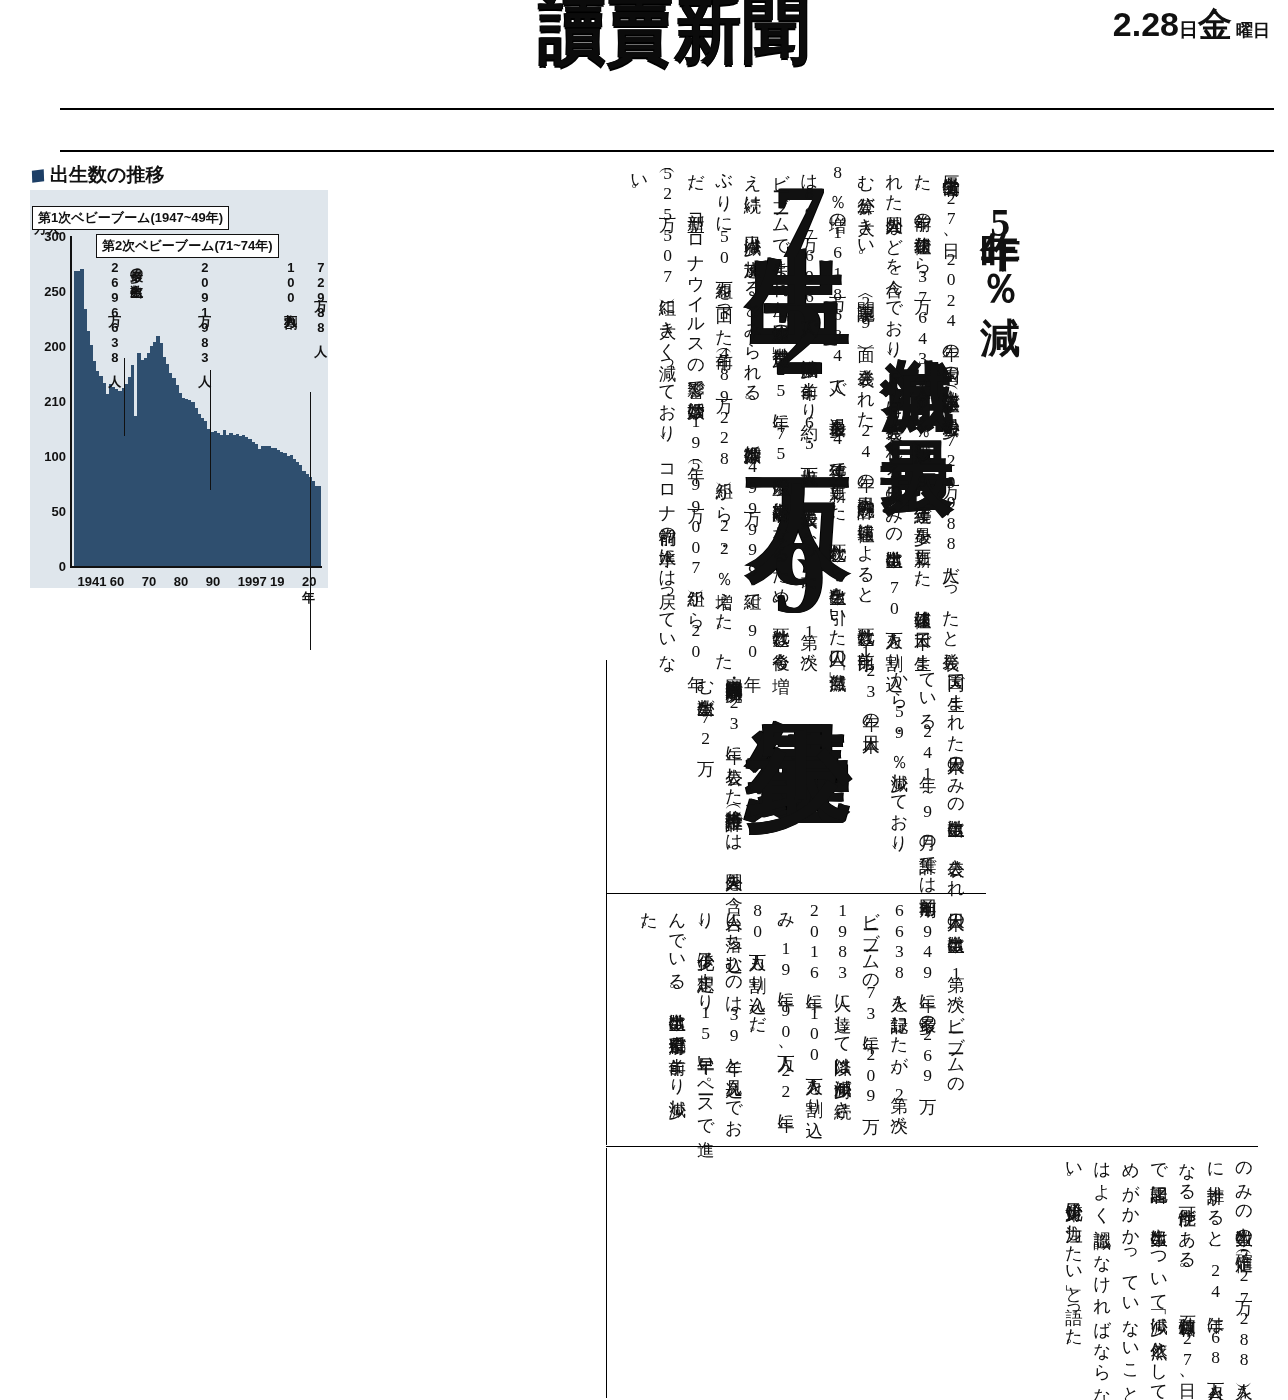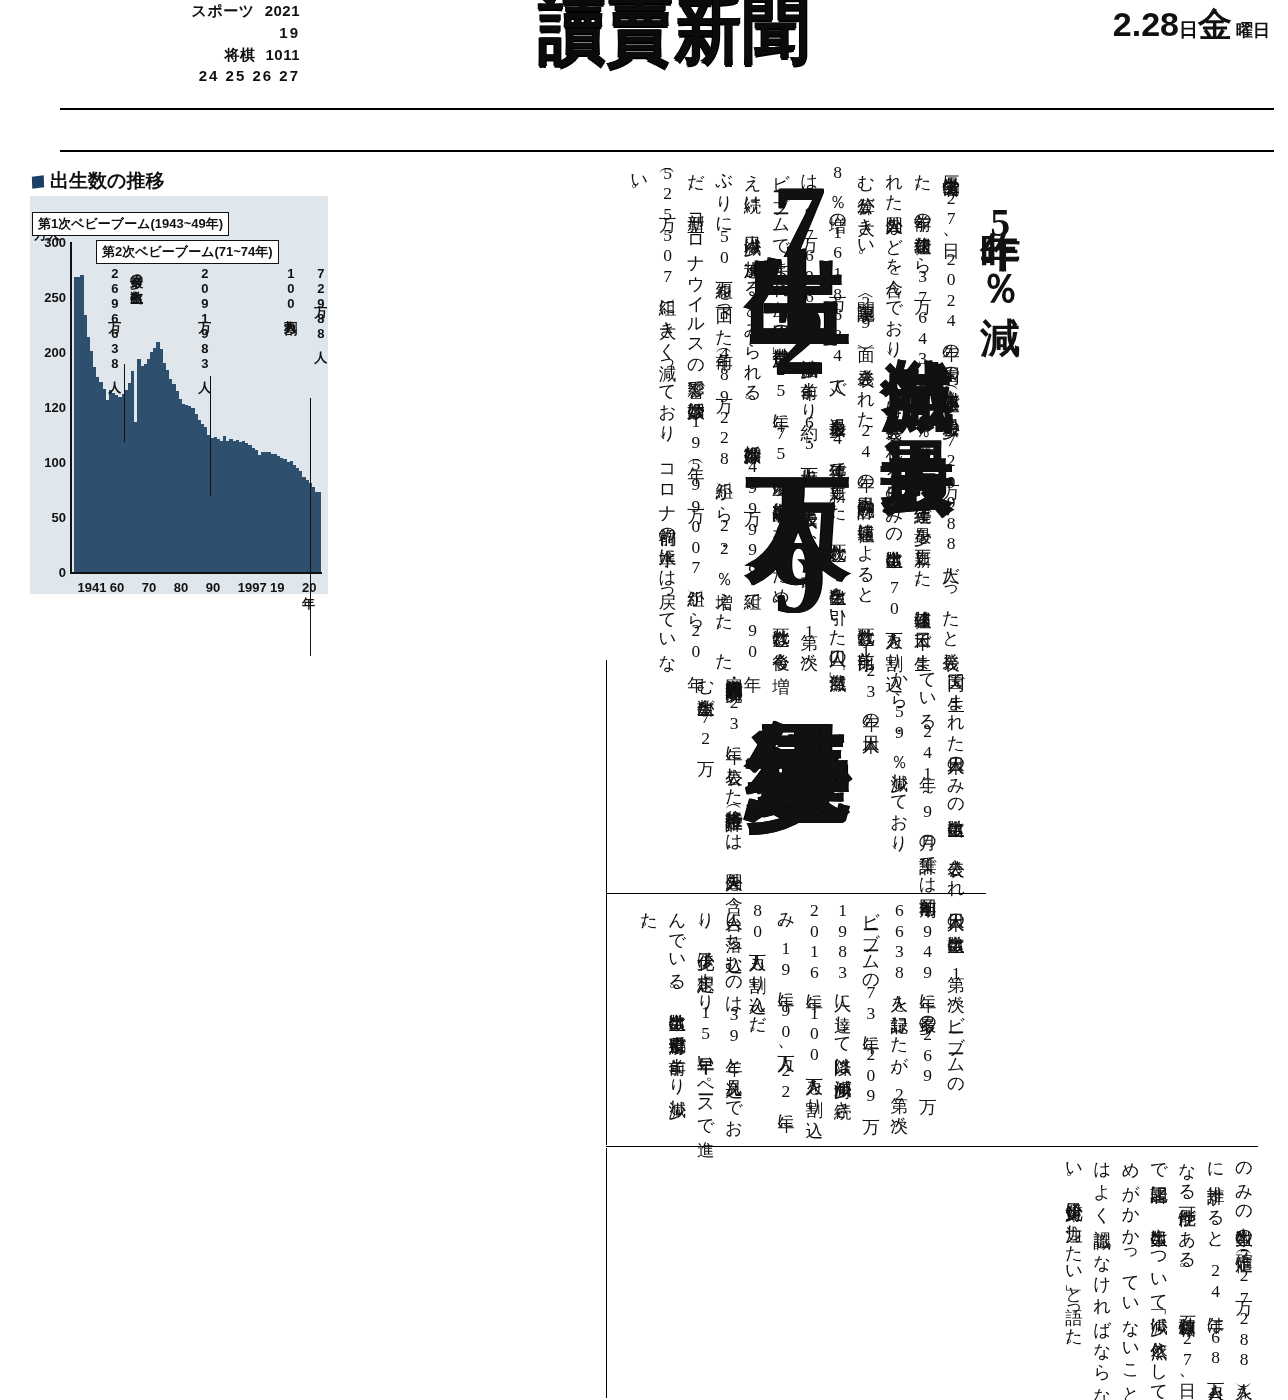--- a/index.html
+++ b/index.html
@@ -218,21 +218,21 @@
   }
   .div1 { left: 606px; top: 660px; height: 485px; }
   .div2 { left: 606px; top: 1148px; height: 250px; }
   .div-h1 { position:absolute; left: 606px; top: 1146px; width: 652px; border-top: 1.5px solid #000; }
   .div-h2 { position:absolute; left: 606px; top: 893px; width: 380px; border-top: 1.5px solid #000; }
 
   
   .chart-panel {
     position: absolute;
     left: 24px;
-    top: 168px;
+    top: 162px;
     width: 310px;
     height: 480px;
   }
   .chart-title {
     position: absolute;
     left: 8px;
     top: 0px;
     font-size: 19px;
     font-weight: bold;
     font-family: "Liberation Sans", "DejaVu Sans", sans-serif;
@@ -356,34 +356,20 @@
   }
   .ld1 { left: 100px; top: 196px; height: 78px; }
   .ld2 { left: 186px; top: 208px; height: 120px; }
   .ld3 { left: 286px; top: 230px; height: 258px; }
 </style>
 </head>
 <body>
 
 <div class="page">
 
-  <div class="index-block">
-    <div class="index-row">
-      <span class="lbl">スポーツ</span><span>2021</span>
-    </div>
-    <div class="index-row numbers-only">
-      <span>19</span>
-    </div>
-    <div class="index-row">
-      <span class="lbl">将棋</span><span>1011</span>
-    </div>
-    <div class="index-row numbers-only">
-      <span>24 25 26 27</span>
-    </div>
-  </div>
 
   <div class="masthead">
     <span class="mh-ink">讀賣新聞</span>
   </div>
 
   <div class="date-line">
     <span>2.28</span><span class="small">日</span><span>金</span><span class="small2">曜日</span>
   </div>
 
   <div class="rule r1"></div>
@@ -420,21 +406,21 @@
     </div>
 
     <div class="chart-box"></div>
 
     <div class="axis-unit">万人</div>
 
     <div class="ylabels" id="ylabels">
         <div style="top: 324px;">0</div>
         <div style="top: 269px;">50</div>
         <div style="top: 214px;">100</div>
-        <div style="top: 159px;">120</div>
+        <div style="top: 159px;">210</div>
         <div style="top: 104px;">200</div>
         <div style="top: 49px;">250</div>
         <div style="top: -6px;">300</div>
       </div>
 
     <div class="plot">
       <div class="bars" id="bars">
           <i title="1947: 267.9" style="height: 294.69px; margin-right: 0px;"></i>
           <i title="1948: 268.2" style="height: 295.02px; margin-right: 0px;"></i>
           <i title="1949: 269.7" style="height: 296.67px; margin-right: 0px;"></i>
@@ -520,21 +506,21 @@
         <div style="left: 13.6154px;">1941</div>
         <div style="left: 45.6667px;">60</div>
         <div style="left: 77.7179px;">70</div>
         <div style="left: 109.769px;">80</div>
         <div style="left: 141.821px;">90</div>
         <div style="left: 173.872px;">1997</div>
         <div style="left: 205.923px;">19</div>
         <div style="left: 237.974px;">20年</div>
       </div>
 
-    <div class="boom-tag boom1">第1次ベビーブーム(1943~49年)</div>
+    <div class="boom-tag boom1">第1次ベビーブーム(1947~49年)</div>
     <div class="boom-tag boom2">第2次ベビーブーム(71~74年)</div>
 
     <div class="annot an1">269万6638人</div>
     <div class="annot an1b"><span>最多の出生数</span></div>
     <div class="annot an2">209万1983人</div>
     <div class="annot an3">100万人割れ</div>
     <div class="annot an4">72万988人</div>
 
     <div class="leader ld1"></div>
     <div class="leader ld2"></div>

